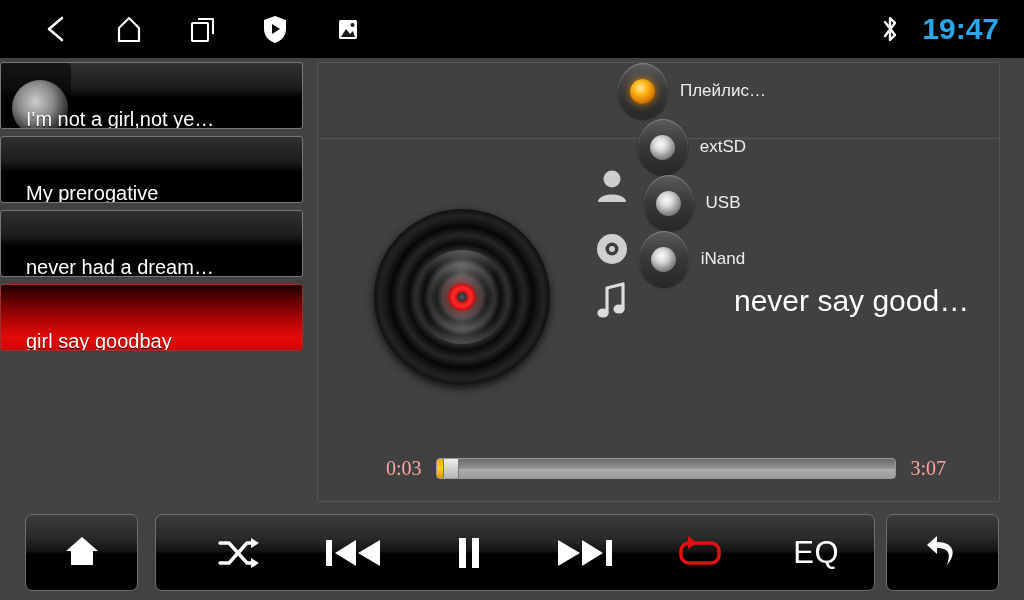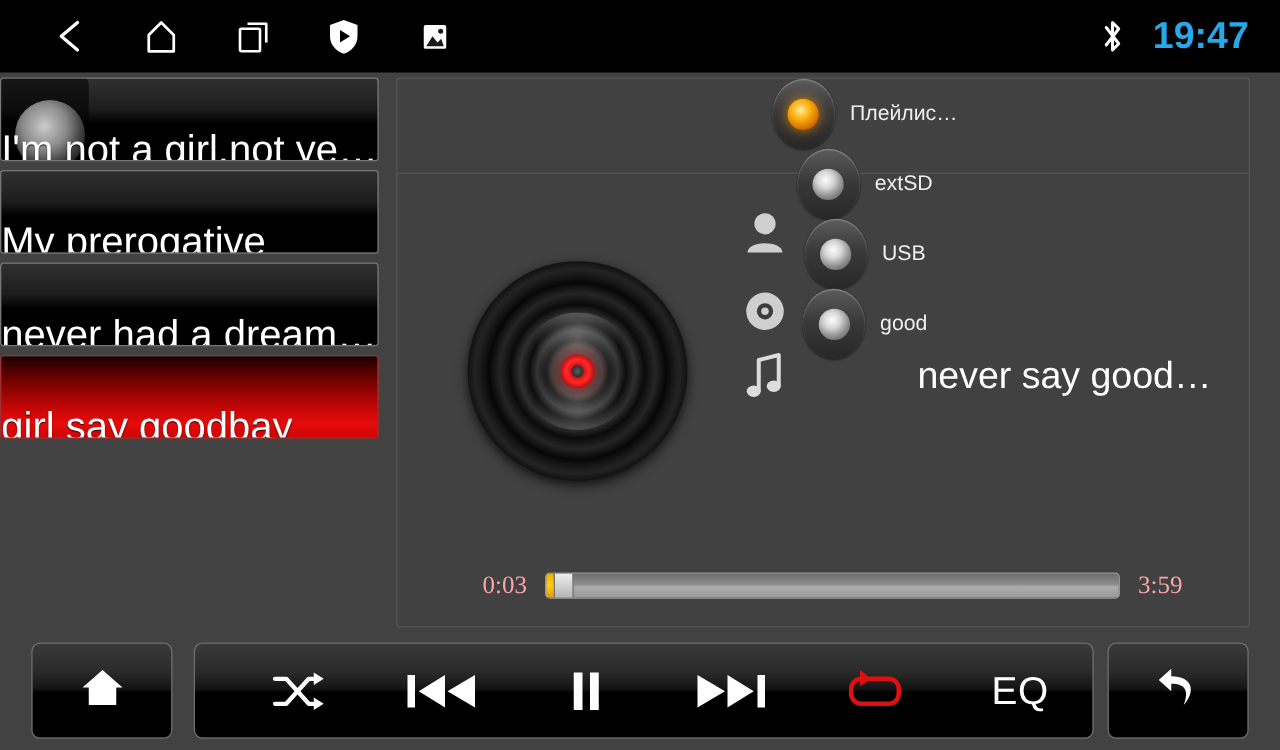--- a/index.html
+++ b/index.html
@@ -74,21 +74,22 @@
     display: flex;
     align-items: center;
     overflow: hidden;
   }
   .pl-item.selected {
     background: linear-gradient(to bottom, #1a0000 0%, #5e0000 22%, #b20505 55%, #e60a0a 82%, #cf0606 100%);
     border-color: #9a3030;
   }
   .pl-label {
     color: #fff;
-    font-size: 32px;
+    font-size: 20px;
+    padding-left: 25px;
     white-space: nowrap;
     overflow: hidden;
     position: relative;
     z-index: 3;
     text-shadow: 0 1px 1px rgba(0,0,0,.8);
     margin-top: 48px;
   }
   
   .pl-ripple-box {
     position: absolute;
@@ -422,21 +423,21 @@
         <div class="led">
           <div class="led-inner"></div>
         </div>
         <div class="source-label">USB</div>
       </div>
 
       <div class="source-item">
         <div class="led">
           <div class="led-inner"></div>
         </div>
-        <div class="source-label">good</div>
+        <div class="source-label">iNand</div>
       </div>
 
     </div>
 
     <div id="nowplaying">
 
       <div id="disc"></div>
 
       <div class="meta-row" id="meta-artist">
         <div class="meta-icon">
@@ -469,21 +470,21 @@
         </div>
         <div class="meta-text">never say good…</div>
       </div>
 
       <div id="progress">
         <div class="time">0:03</div>
         <div id="track">
           <div id="track-fill" style="width: 1.3%;"></div>
           <div id="track-thumb" style="left: 1.3%;"></div>
         </div>
-        <div class="time right">3:59</div>
+        <div class="time right">3:07</div>
       </div>
 
     </div>
   </div>
 
   <div id="bottombar">
 
     <div class="btn" id="btn-home">
       <span>
         <svg width="40" height="38" viewBox="0 0 40 38">

